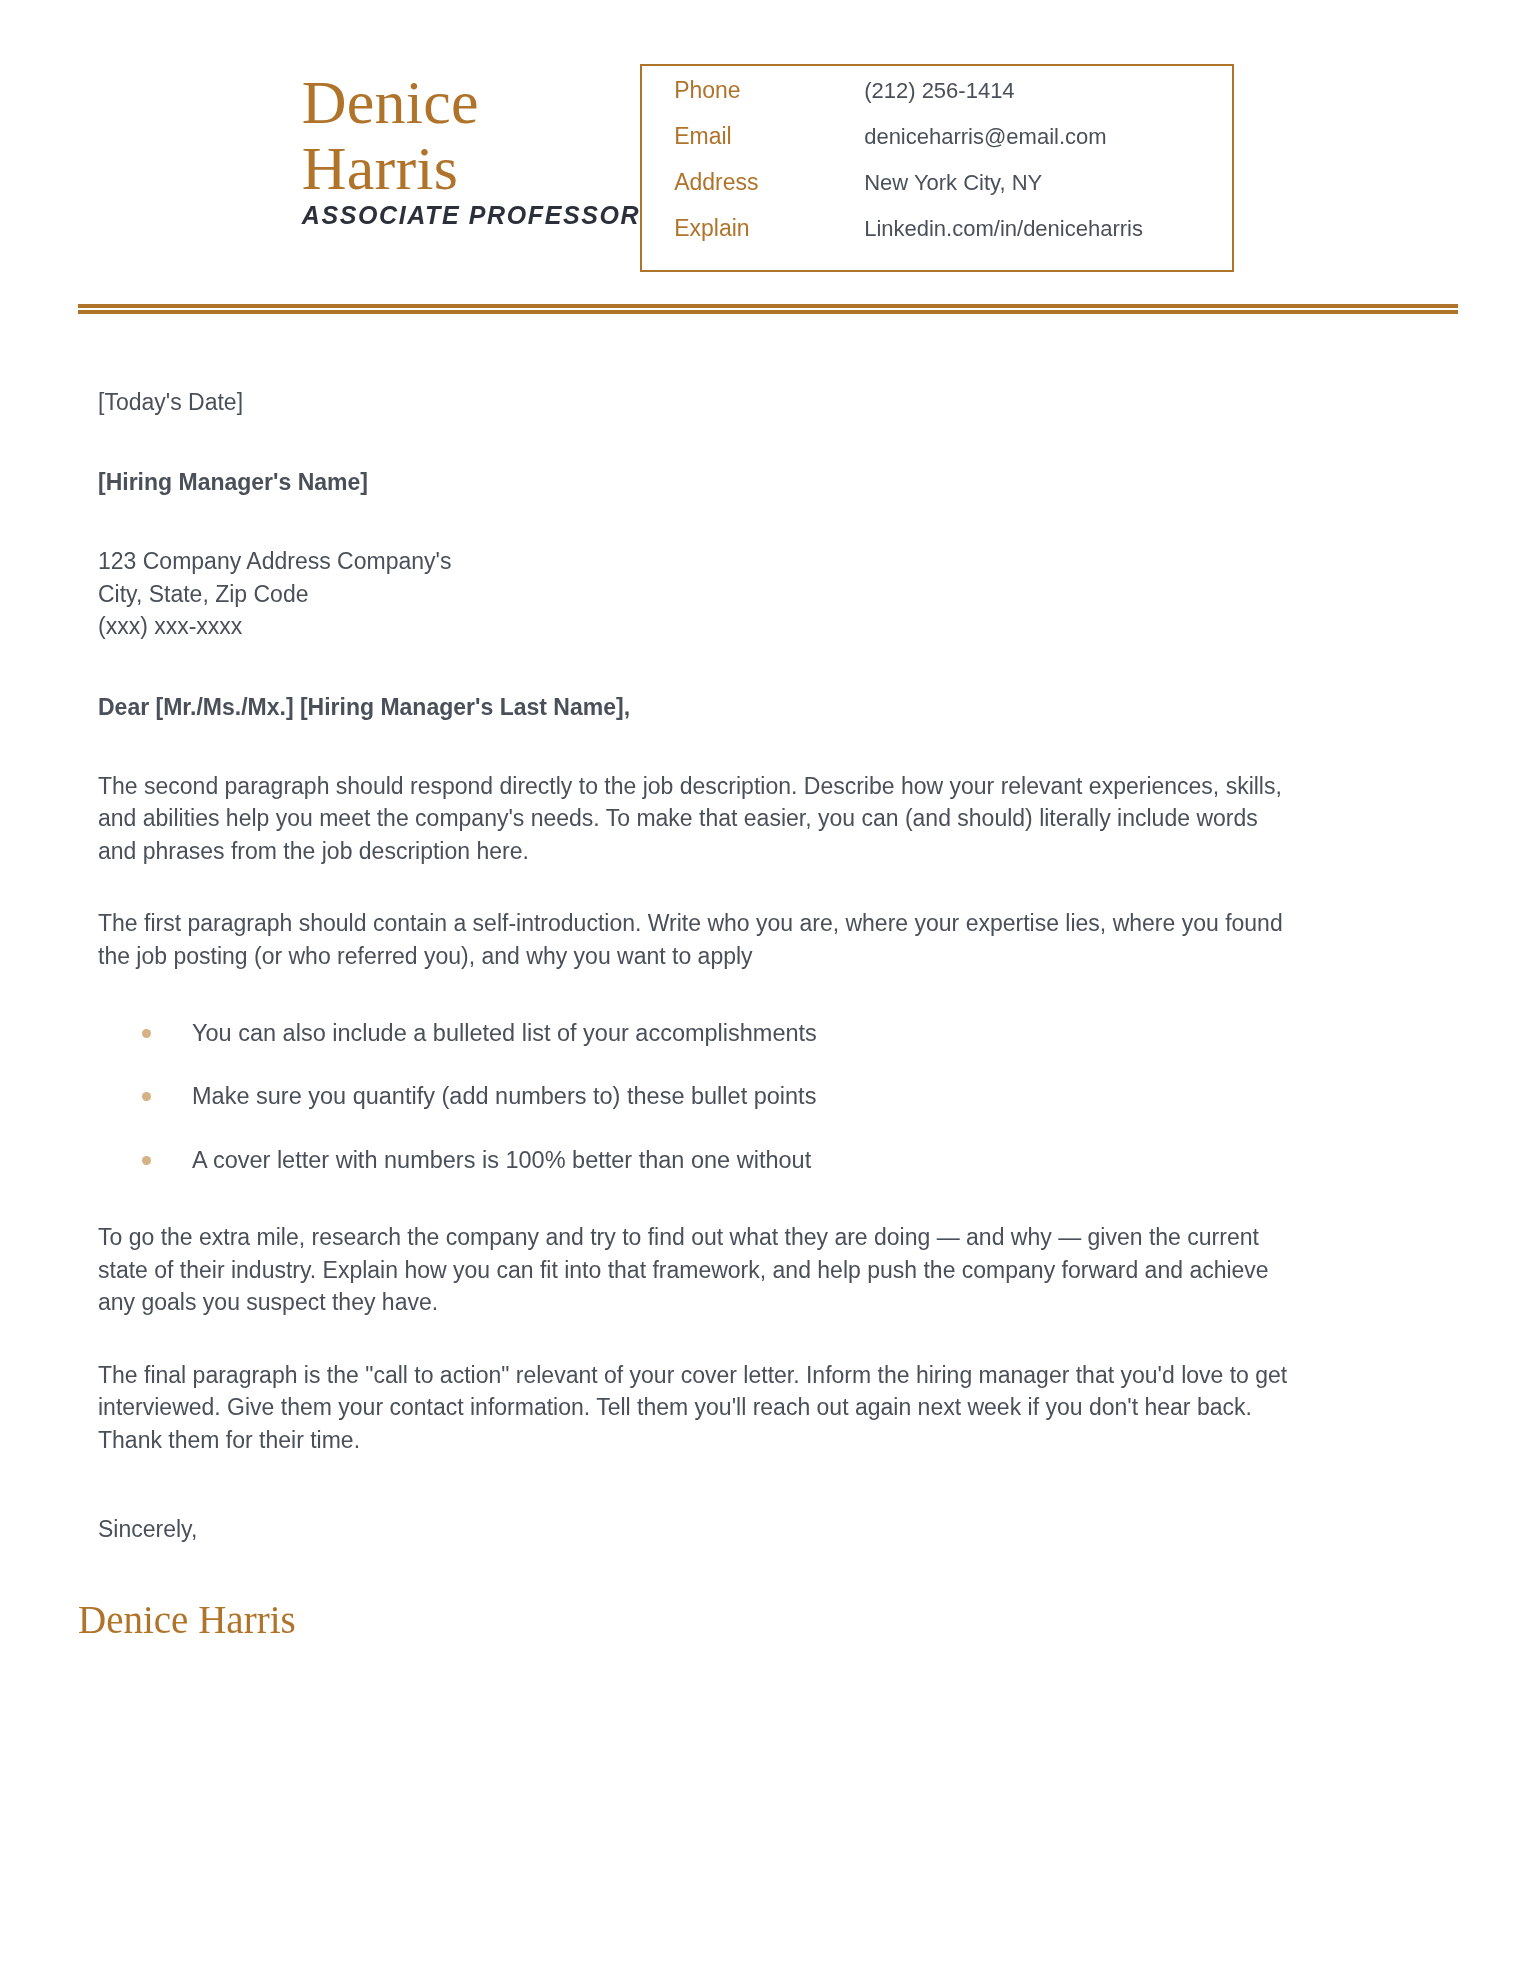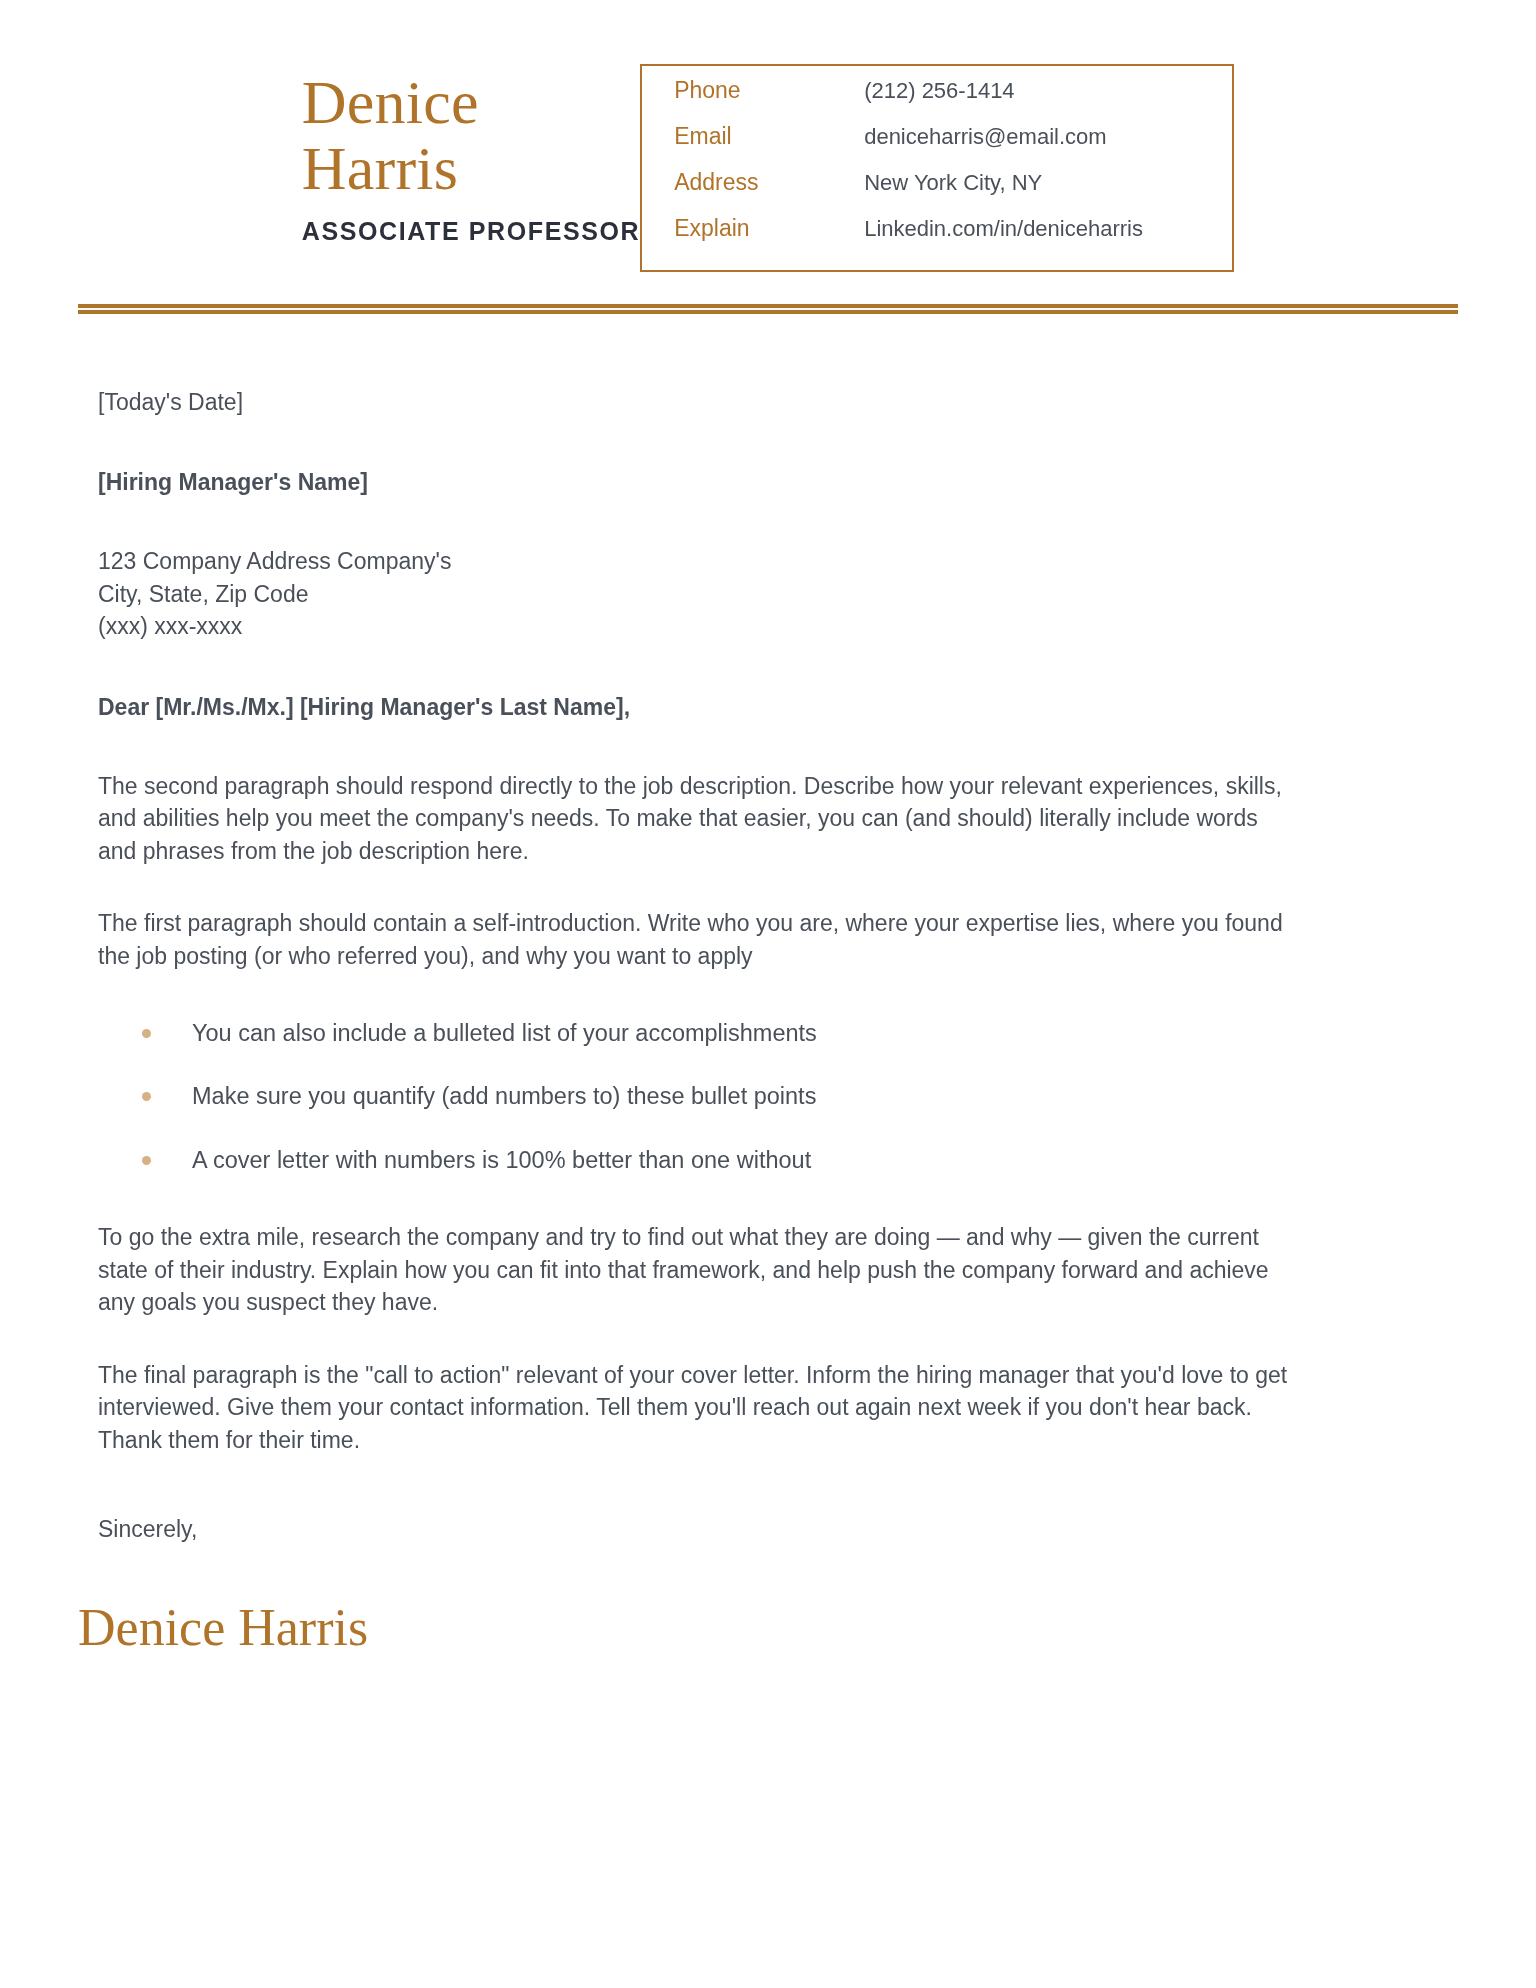--- a/index.html
+++ b/index.html
@@ -40,26 +40,27 @@
   .name-line {
     font-family: "Liberation Serif", serif;
     font-size: 62px;
     line-height: 1.06;
     color: #b0732a;
     letter-spacing: 0.2px;
     font-weight: 400;
   }
 
   .job-title {
-    margin-top: 16px;
+    margin-top: 0;
     font-family: "Liberation Sans", sans-serif;
     font-size: 25px;
     font-weight: bold;
     letter-spacing: 1.6px;
     color: #2b303a;
+    font-style: italic;
   }
 
   
   .contact-box {
     border: 2px solid #b0732a;
     padding: 10px 34px 26px 32px;
     width: 594px;
     margin-top: 2px;
   }
 
@@ -163,21 +164,21 @@
     width: 9px;
     height: 9px;
     border-radius: 50%;
     background: #d5b183;
   }
 
   .closing { margin-top: 56px; margin-bottom: 0; }
 
   .signature {
     font-family: "Liberation Serif", serif;
-    font-size: 52px;
+    font-size: 39px;
     color: #b0732a;
     margin-top: 54px;
     line-height: 1.1;
   }
 </style>
 </head>
 <body>
 
 <div class="page">
 

